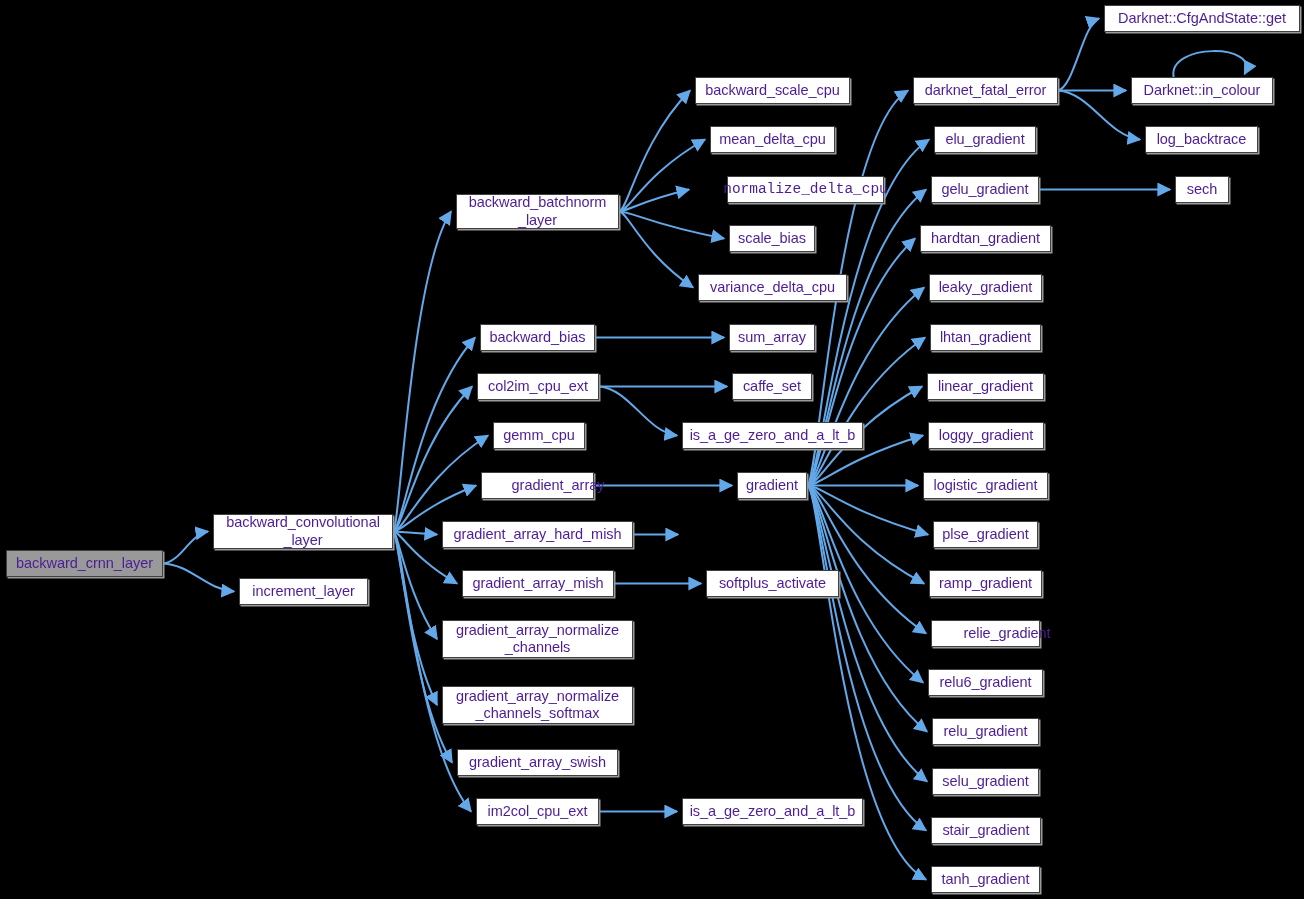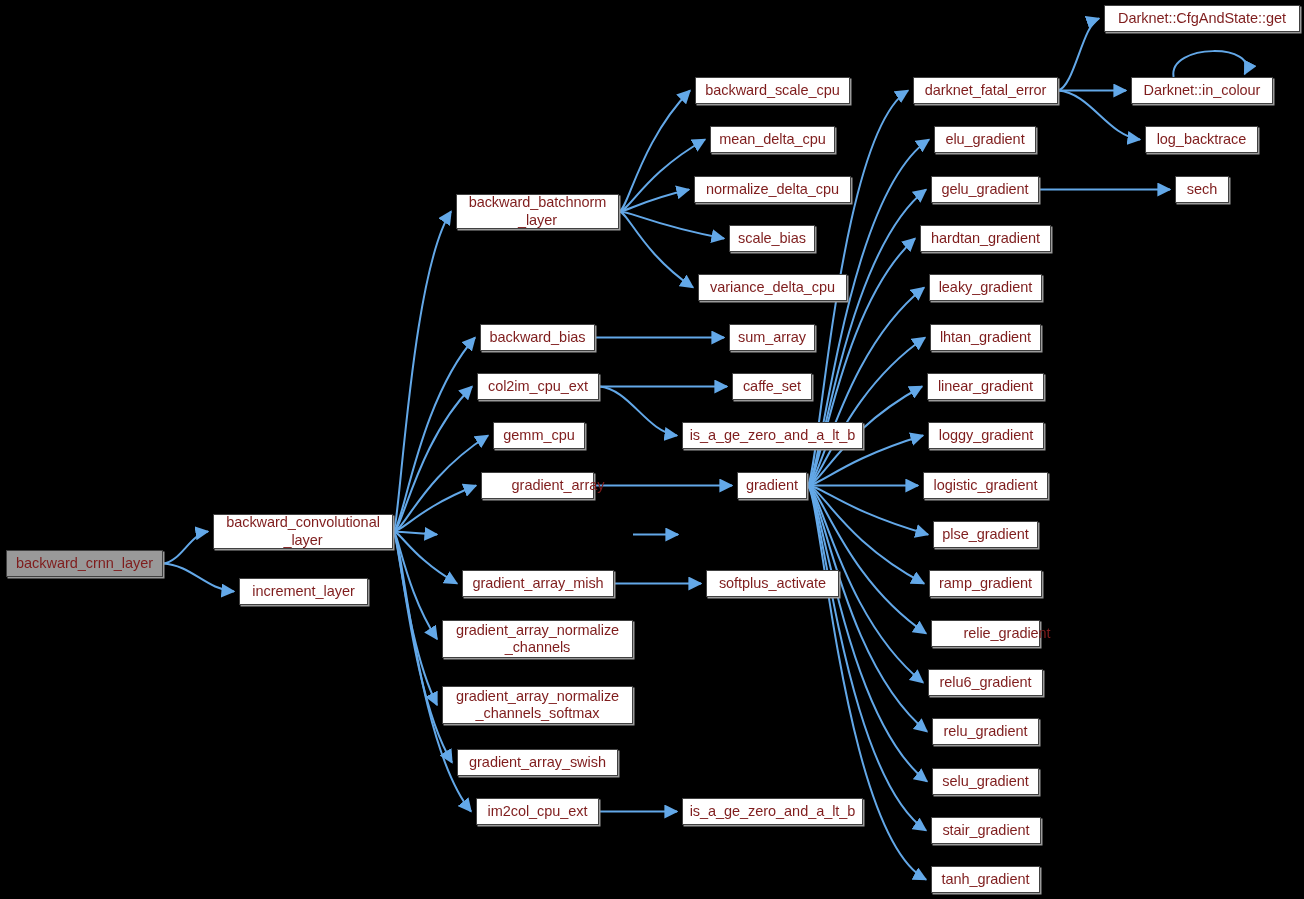--- a/index.html
+++ b/index.html
@@ -29,21 +29,21 @@
     top: 0;
     width: 1304px;
     height: 899px;
   }
   .node {
     position: absolute;
     box-sizing: border-box;
     background: #ffffff;
     border: 1px solid #404040;
     box-shadow: 1.5px 1.5px 0 0 #9a9a9a;
-    color: #7f1d1d;
+    color: #4c1d95;
     font-size: 14.5px;
     line-height: 1.18;
     text-align: center;
     display: flex;
     align-items: center;
     justify-content: center;
     white-space: pre-line;
     letter-spacing: -0.05px;
     cursor: pointer;
   }
@@ -113,30 +113,31 @@
       <div class="node root" style="left: 6px; top: 550px; width: 157px; height: 27px;">backward_crnn_layer</div>
       <div class="node" style="left: 213px; top: 514px; width: 180px; height: 35px;">backward_convolutional
 _layer</div>
       <div class="node" style="left: 239px; top: 578px; width: 129px; height: 27px;">increment_layer</div>
       <div class="node" style="left: 456px; top: 194px; width: 163px; height: 35px;">backward_batchnorm
 _layer</div>
       <div class="node" style="left: 480px; top: 324px; width: 115px; height: 27px;">backward_bias</div>
       <div class="node" style="left: 477px; top: 373px; width: 122px; height: 27px;">col2im_cpu_ext</div>
       <div class="node" style="left: 493px; top: 422px; width: 92px; height: 27px;">gemm_cpu</div>
       <div class="node" style="left: 481px; top: 472px; width: 113px; height: 27px; padding-left: 41px;">gradient_array</div>
+      <div class="node" style="left: 442px; top: 521px; width: 191px; height: 27px;">gradient_array_hard_mish</div>
       <div class="node" style="left: 462px; top: 570px; width: 152px; height: 27px;">gradient_array_mish</div>
       <div class="node" style="left: 442px; top: 620px; width: 191px; height: 38px;">gradient_array_normalize
 _channels</div>
       <div class="node" style="left: 442px; top: 686px; width: 191px; height: 38px;">gradient_array_normalize
 _channels_softmax</div>
       <div class="node" style="left: 457px; top: 749px; width: 161px; height: 27px;">gradient_array_swish</div>
       <div class="node" style="left: 476px; top: 798px; width: 123px; height: 27px;">im2col_cpu_ext</div>
       <div class="node" style="left: 695px; top: 77px; width: 155px; height: 27px;">backward_scale_cpu</div>
       <div class="node" style="left: 710px; top: 126px; width: 125px; height: 27px;">mean_delta_cpu</div>
-      <div class="node" style="left: 694px; top: 176px; width: 157px; height: 27px;">normalize_delta_cpu</div>
+      <div class="node" style="left: 727px; top: 176px; width: 157px; height: 27px; font-family: Liberation Mono, monospace;">normalize_delta_cpu</div>
       <div class="node" style="left: 729px; top: 225px; width: 86px; height: 27px;">scale_bias</div>
       <div class="node" style="left: 698px; top: 274px; width: 149px; height: 27px;">variance_delta_cpu</div>
       <div class="node" style="left: 729px; top: 324px; width: 86px; height: 27px;">sum_array</div>
       <div class="node" style="left: 732px; top: 373px; width: 80px; height: 27px;">caffe_set</div>
       <div class="node" style="left: 682px; top: 422px; width: 181px; height: 27px;">is_a_ge_zero_and_a_lt_b</div>
       <div class="node" style="left: 737px; top: 472px; width: 70px; height: 27px;">gradient</div>
       <div class="node" style="left: 706px; top: 570px; width: 133px; height: 27px;">softplus_activate</div>
       <div class="node" style="left: 682px; top: 798px; width: 181px; height: 27px;">is_a_ge_zero_and_a_lt_b</div>
       <div class="node" style="left: 913px; top: 77px; width: 145px; height: 27px;">darknet_fatal_error</div>
       <div class="node" style="left: 934px; top: 126px; width: 102px; height: 27px;">elu_gradient</div>

